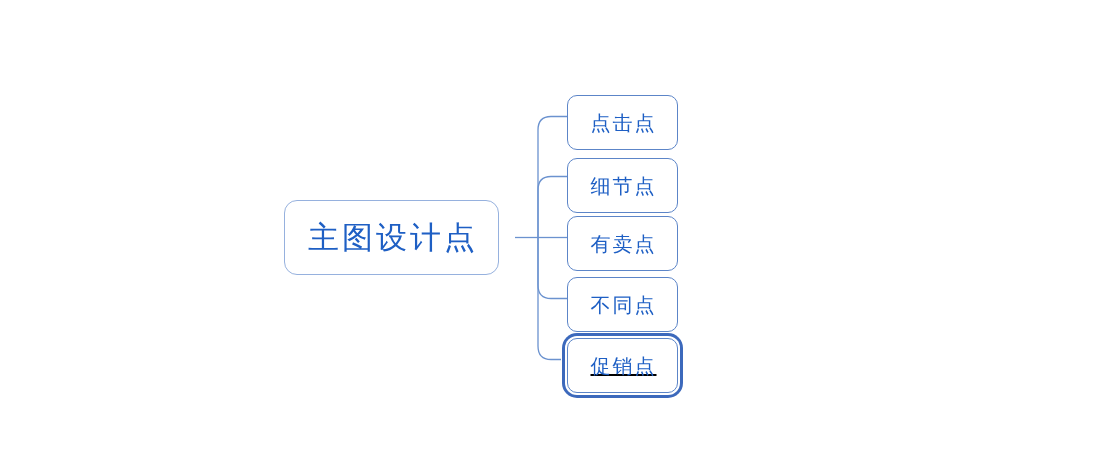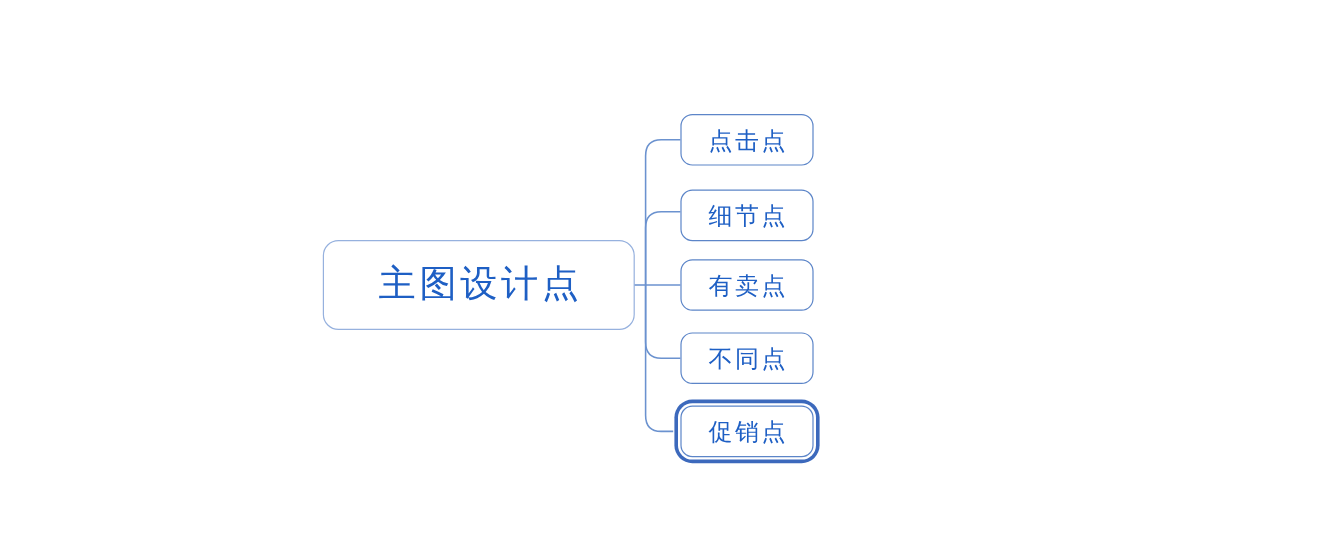--- a/index.html
+++ b/index.html
@@ -34,46 +34,47 @@
     background: #ffffff;
     box-sizing: border-box;
     cursor: default;
   }
   .node .label {
     color: var(--text, #1e5fc4);
     white-space: nowrap;
     line-height: 1;
   }
   .node.root {
-    left: 269px;
+    left: 284px;
     top: 200px;
-    width: 260px;
+    width: 215px;
     height: 75px;
     border: 1.5px solid var(--root-border, #96b1de);
     border-radius: 13px;
   }
   .node.root .label {
     font-size: 31px;
     letter-spacing: 3px;
     padding-left: 3px; 
   }
   .node.child {
     left: 567px;
     width: 111px;
-    height: 43px;
+    height: 55px;
     border: 1.25px solid var(--node-border, #5c85c8);
     border-radius: 10px;
   }
   .node.child .label {
     font-size: 20px;
     letter-spacing: 2px;
     padding-left: 2px;
   }
   .node.child.selected {
     box-shadow: 0 0 0 2px #ffffff, 0 0 0 5px var(--selection-ring, #3c69bc);
+    text-decoration: underline;
   }
 </style>
 </head>
 <body>
 
 <div class="canvas">
 
   <svg class="connectors" width="1103" height="462" viewBox="0 0 1103 462">
     <path d="M515 237.5 H538"></path>
     <path d="M538 237.5 V130 Q538 116.5 551 116.5 H567"></path>

